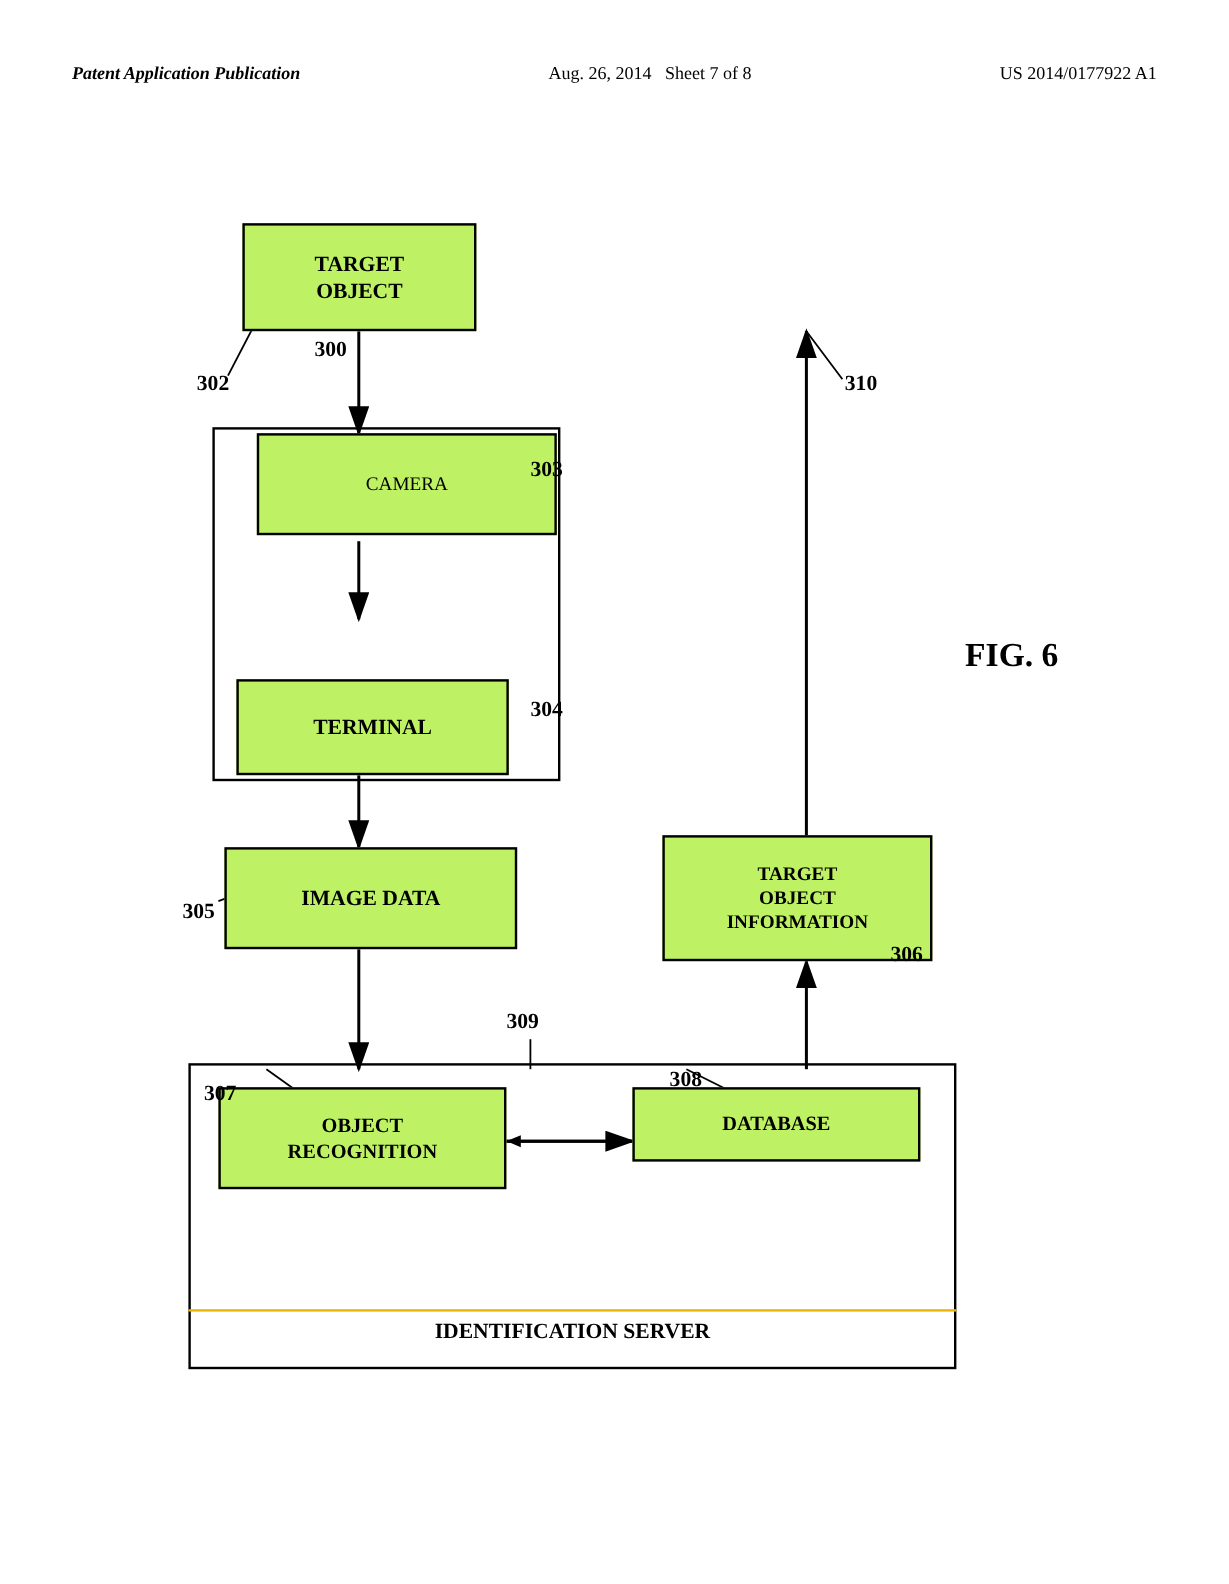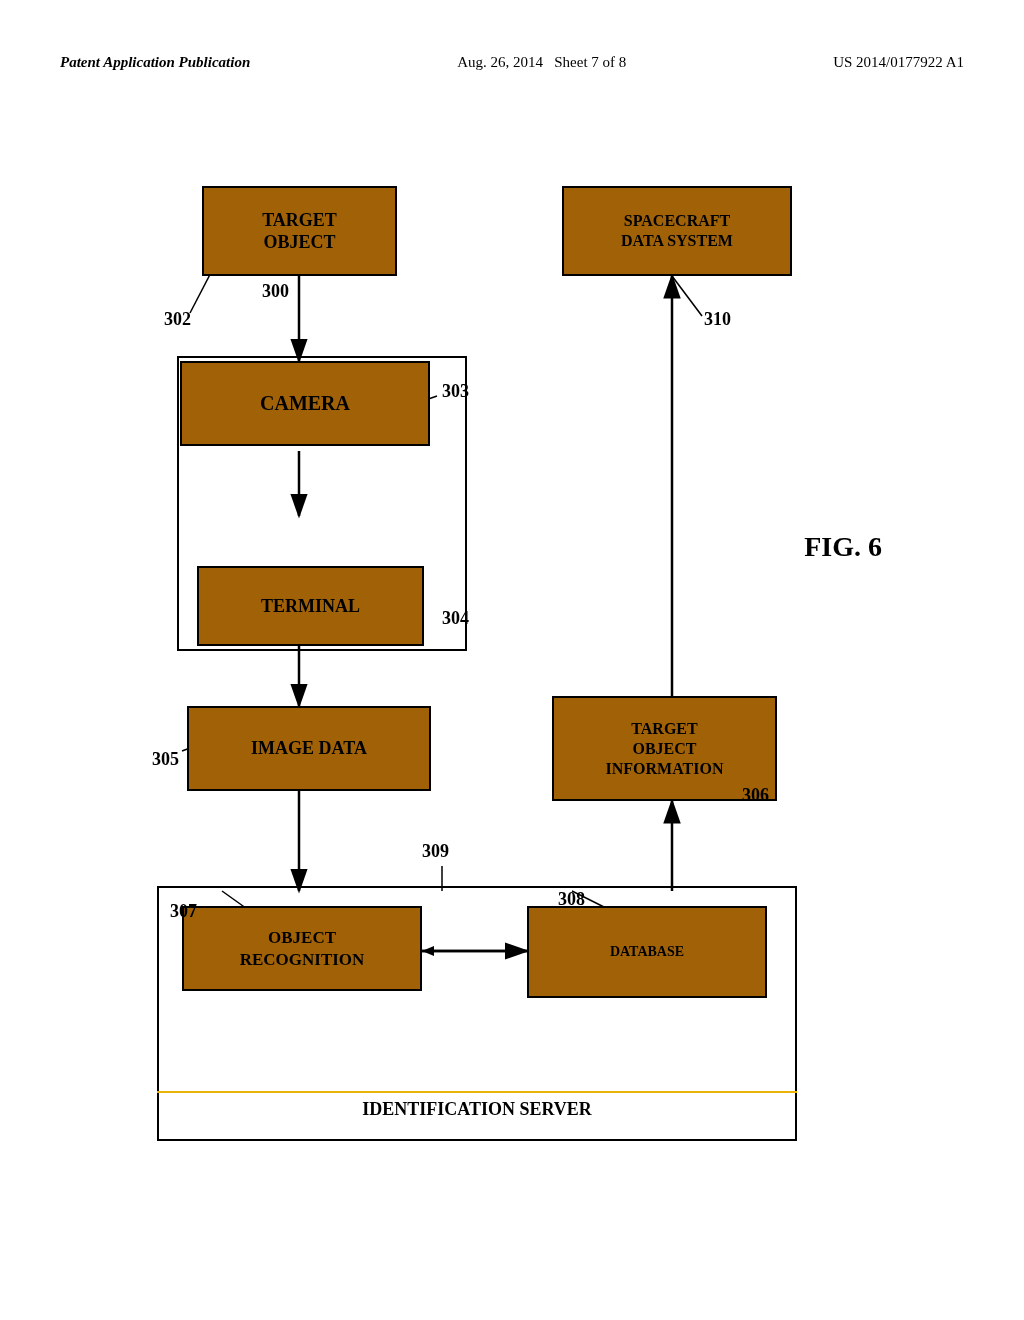--- a/index.html
+++ b/index.html
@@ -36,21 +36,21 @@
     
     .box {
       position: absolute;
       border: 2.5px solid #000;
       display: flex;
       align-items: center;
       justify-content: center;
       text-align: center;
       font-weight: bold;
       font-size: 17px;
-      background: #a16207;
+      background: #bef264;
       line-height: 1.25;
     }
 
     
     .ref-label {
       position: absolute;
       font-size: 18px;
       font-weight: bold;
     }
 
@@ -141,29 +141,25 @@
     <line x1="360" y1="735" x2="360" y2="760" stroke="#000" stroke-width="1.5"></line>
 
     <line x1="620" y1="185" x2="590" y2="145" stroke="#000" stroke-width="1.5"></line>
   </svg>
 
   <div class="box" style="left:120px; top:55px; width:195px; height:90px; font-size:18px; font-weight:900;">
     <span style="white-space:pre-line;">TARGET
 OBJECT</span>
   </div>
 
-  <div class="box" style="left:480px; top:55px; width:230px; height:90px; font-size:16px; font-weight:900;">
-    <span style="white-space:pre-line;">SPACECRAFT
-DATA SYSTEM</span>
-  </div>
 
   <div class="inner-box" style="left:95px; top:225px; width:290px; height:295px;">
   </div>
 
-  <div class="box" style="left:98px; top:230px; width:250px; height:85px; font-size:20px; font-weight:700; border-width:2px;">
+  <div class="box" style="left:132px; top:230px; width:250px; height:85px; font-size:16px; font-weight:400; border-width:2px;">
     <span>CAMERA</span>
   </div>
 
 
   <div class="box" style="left:115px; top:430px; width:227px; height:80px; font-size:18px; font-weight:900; border-width:2px; top:435px;justify-content:center;">
     <span>TERMINAL</span>
   </div>
 
   <div class="box" style="left:105px; top:575px; width:244px; height:85px; font-size:18px; font-weight:900;">
     <span>IMAGE DATA</span>
@@ -176,37 +172,37 @@
   </div>
 
   <div class="outer-box" style="left:75px; top:755px; width:640px; height:255px;">
   </div>
 
   <div class="box" style="left:100px; top:775px; width:240px; height:85px; font-size:17px; font-weight:900;">
     <span style="white-space:pre-line;">OBJECT
 RECOGNITION</span>
   </div>
 
-  <div class="box" style="left:445px; top:775px; width:240px; height:92px; font-size:14px; font-weight:900;align-items:center;">
+  <div class="box" style="left:445px; top:775px; width:240px; height:62px; font-size:17px; font-weight:900;align-items:center;">
     <span>DATABASE</span>
   </div>
 
   <div style="position:absolute; left:75px; top:960px; width:640px; text-align:center; font-weight:900; font-size:18px; border-top:2px solid #eab308; padding-top:6px;">
     <span>IDENTIFICATION SERVER</span>
   </div>
 
   <div class="ref-label" style="left:82px; top:178px;">302</div>
 
   <div class="ref-label" style="left:180px; top:150px;">300</div>
 
   <div class="ref-label" style="left:622px; top:178px;">310</div>
 
   <div class="ref-label" style="left:360px; top:250px;">303</div>
 
-  <div class="ref-label" style="left:360px; top:450px;margin-top:27px;">304</div>
+  <div class="ref-label" style="left:360px; top:450px;">304</div>
 
   <div class="ref-label" style="left:70px; top:618px;">305</div>
 
   <div class="ref-label" style="left:340px; top:710px;">309</div>
 
   <div class="ref-label" style="left:660px; top:654px;">306</div>
 
   <div class="ref-label" style="left:88px; top:758px;margin-top:12px;">307</div>
 
   <div class="ref-label" style="left:476px; top:758px;">308</div>

